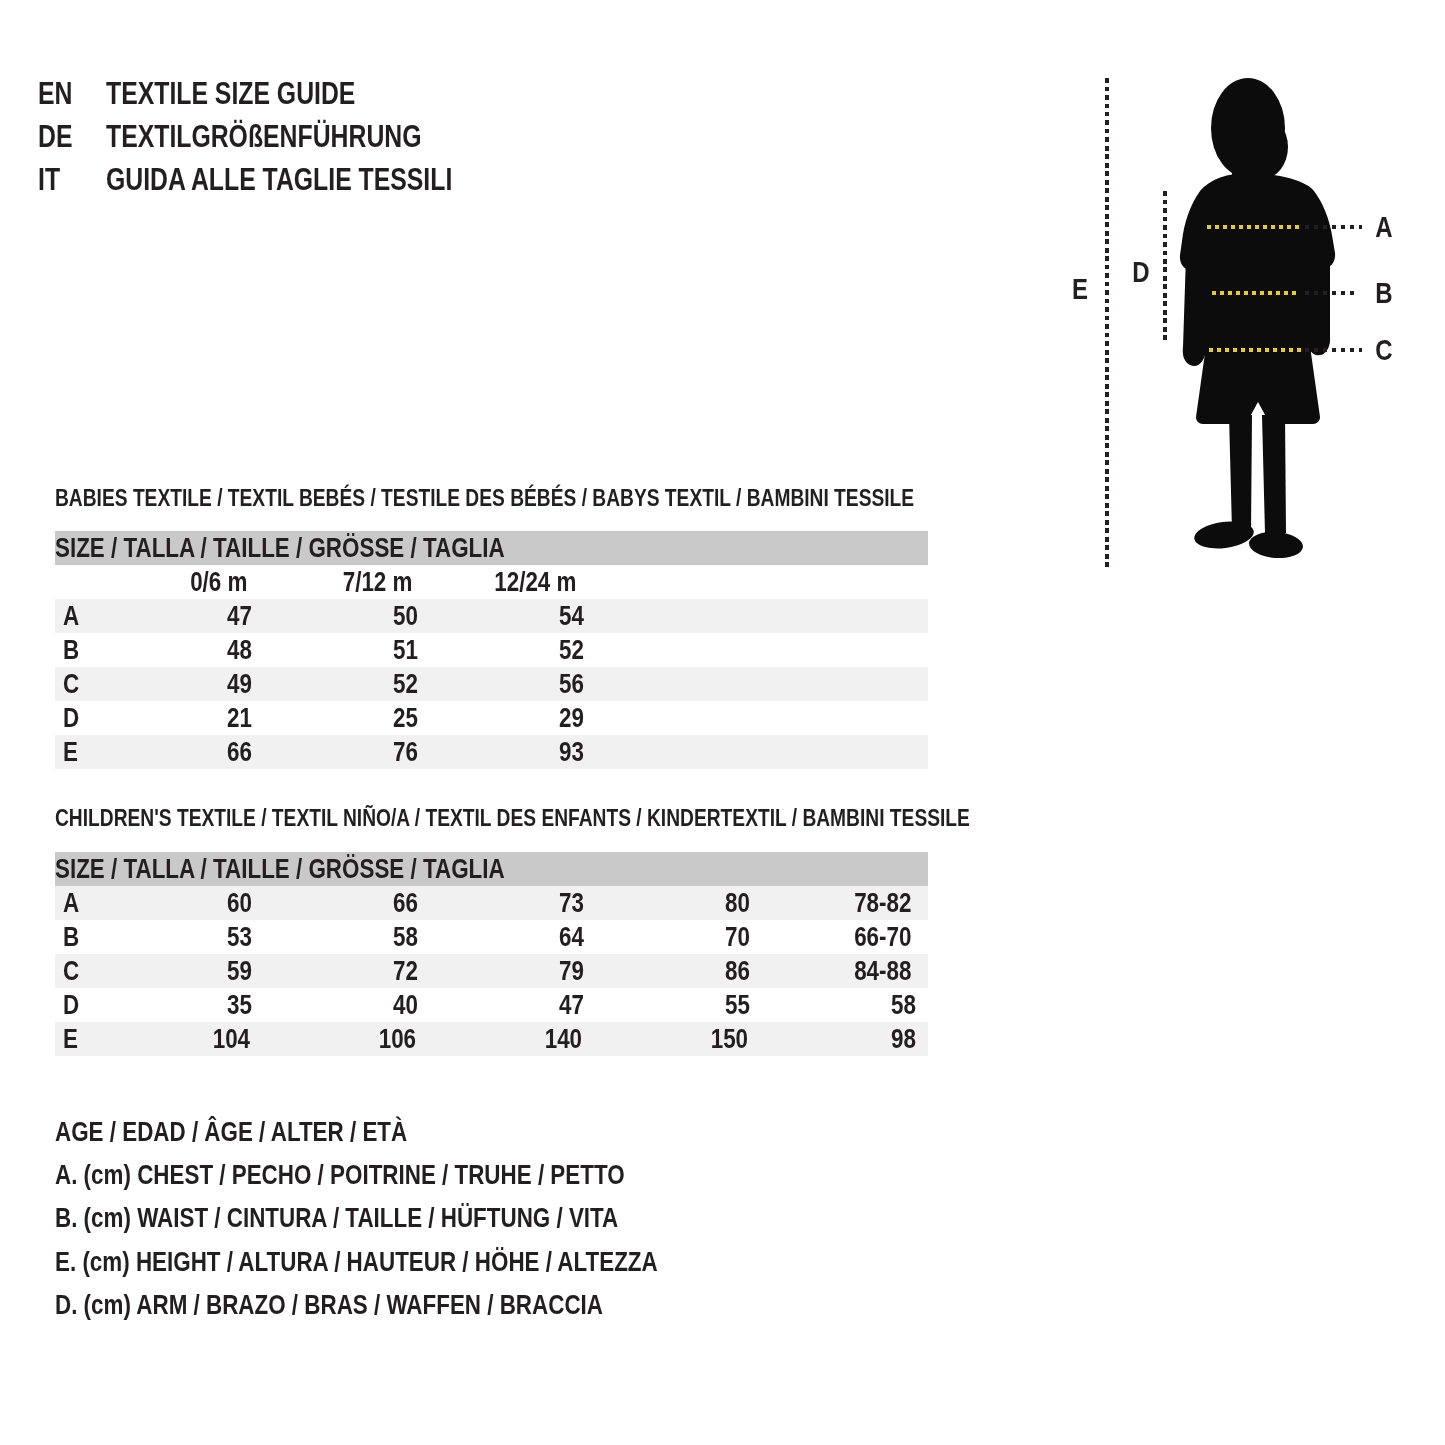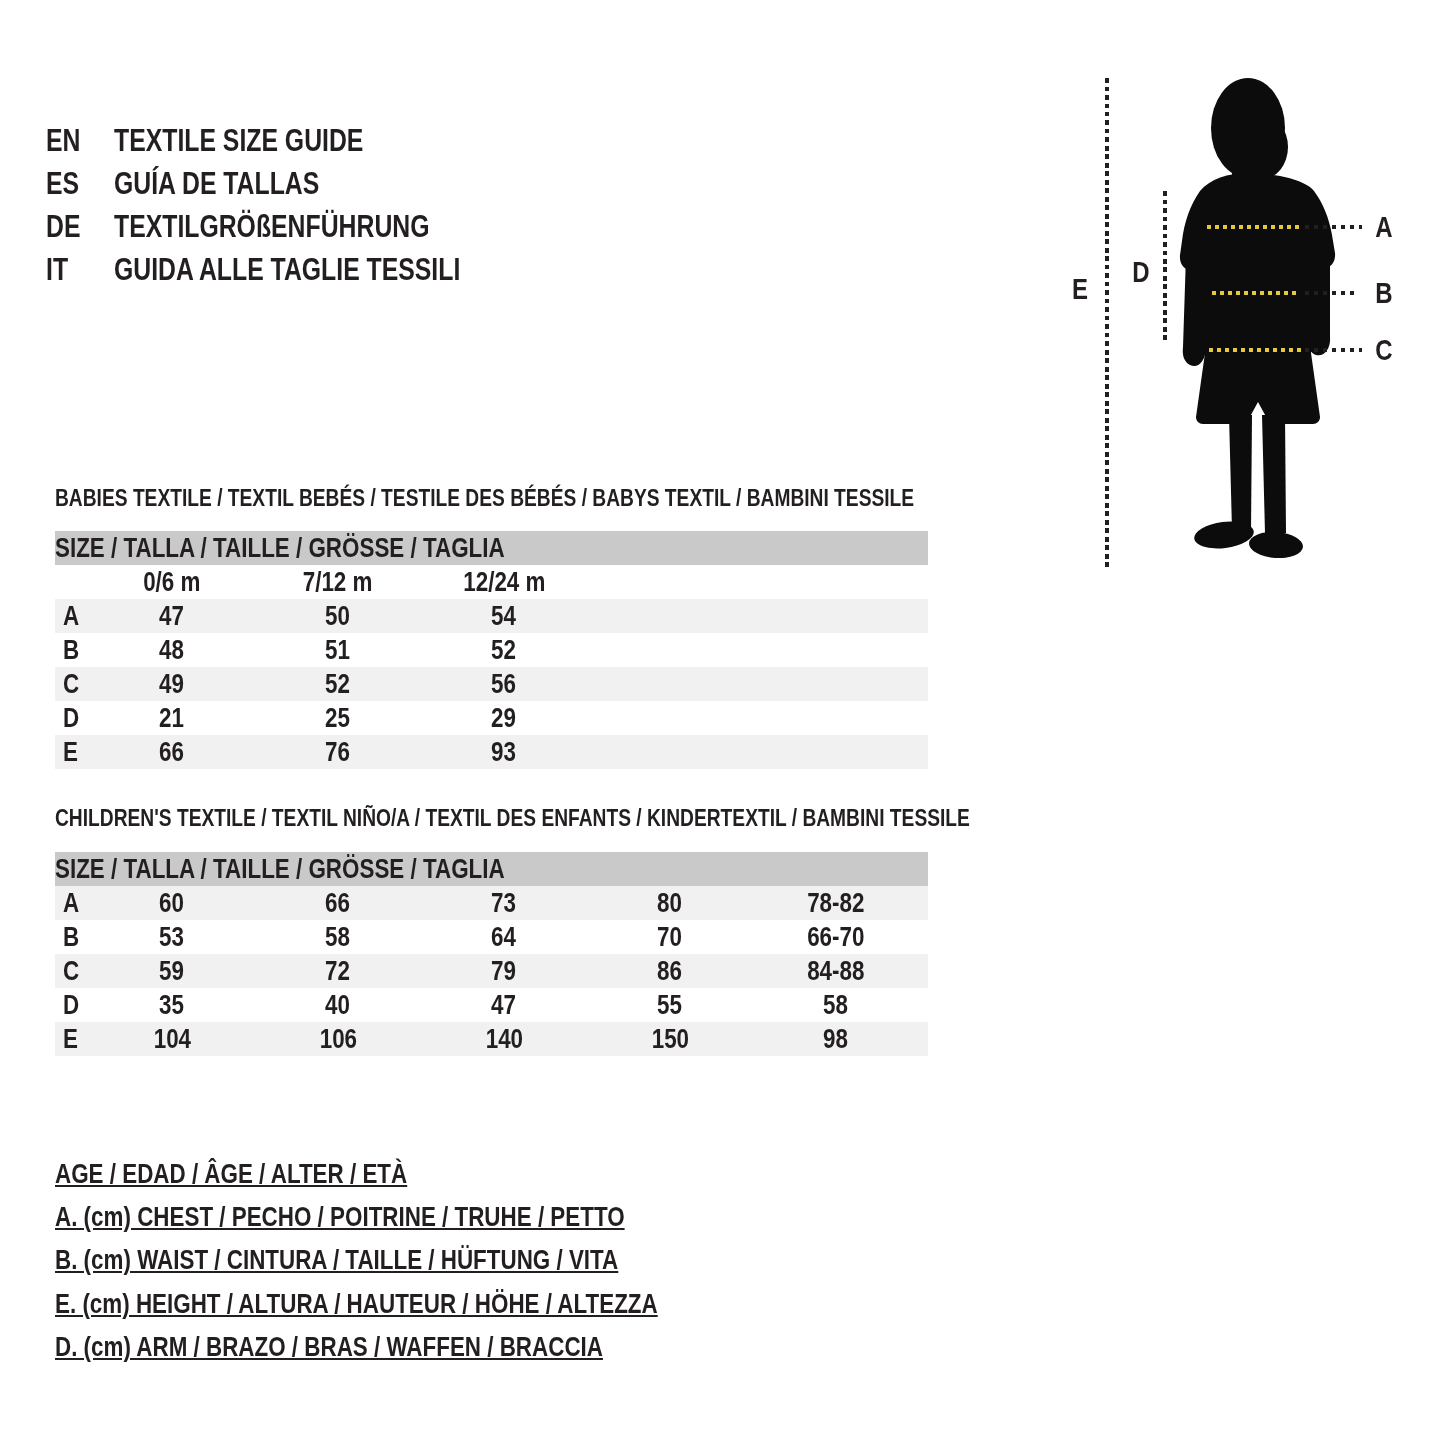--- a/index.html
+++ b/index.html
@@ -12,60 +12,56 @@
   body{
     width:1445px;height:1445px;position:relative;background:#ffffff;
     font-family:"Liberation Sans", sans-serif;
     font-weight:bold;color:var(--ink);
     overflow:hidden;
   }
   .cond{display:inline-block;transform:scaleX(0.8);transform-origin:0 50%;white-space:nowrap;}
   .cond-c{display:inline-block;transform:scaleX(0.8);transform-origin:50% 50%;white-space:nowrap;}
 
   
-  .lang-header{position:absolute;left:46px;top:72px;margin-top:47px;}
+  .lang-header{position:absolute;left:38px;top:72px;}
   .lang-row{display:flex;height:43px;align-items:center;font-size:31px;}
   .lang-row .code{width:68px;}
 
   
   .sec-title{position:absolute;left:55px;height:32px;line-height:32px;font-size:24px;}
 
   
   .table{position:absolute;left:55px;width:873px;font-size:28px;}
   .bar{height:34px;background:var(--bar);display:flex;align-items:center;box-sizing:border-box;}
   .trow{display:flex;height:34px;align-items:center;}
   .tlabel{width:34px;padding-left:8px;box-sizing:border-box;}
-  .tcell{width:166px;text-align:center;}
+  .tcell{width:166px;text-align:right;}
   .stripe{background:var(--stripe);}
 
   
-  .legend{position:absolute;left:55px;top:1152px;font-size:28px;text-decoration:underline;}
+  .legend{position:absolute;left:55px;top:1110px;font-size:28px;}
   .legend-line{height:43.4px;display:flex;align-items:center;}
 
   
   .silhouette{position:absolute;left:1172px;top:75px;width:170px;height:500px;}
   .vdash{position:absolute;width:4px;
     background:repeating-linear-gradient(to bottom,var(--ink) 0 4.5px,transparent 4.5px 8.5px);}
   .hdash-y{position:absolute;height:4px;
     background:repeating-linear-gradient(to right,var(--yellow) 0 4.5px,transparent 4.5px 8px);}
   .hdash-k{position:absolute;height:4px;
     background:repeating-linear-gradient(to right,var(--ink) 0 4px,transparent 4px 9px);}
   .fig-label{position:absolute;font-size:30px;text-align:center;height:30px;line-height:30px;}
 </style>
 </head>
 <body>
 
 <div class="lang-header">
   <div class="lang-row">
     <span class="code"><span class="cond">EN</span></span>
     <span class="cond">TEXTILE SIZE GUIDE</span>
-  </div>
-  <div class="lang-row">
-    <span class="code"><span class="cond">ES</span></span>
-    <span class="cond">GUÍA DE TALLAS</span>
   </div>
   <div class="lang-row">
     <span class="code"><span class="cond">DE</span></span>
     <span class="cond">TEXTILGRÖßENFÜHRUNG</span>
   </div>
   <div class="lang-row">
     <span class="code"><span class="cond">IT</span></span>
     <span class="cond">GUIDA ALLE TAGLIE TESSILI</span>
   </div>
 </div>

